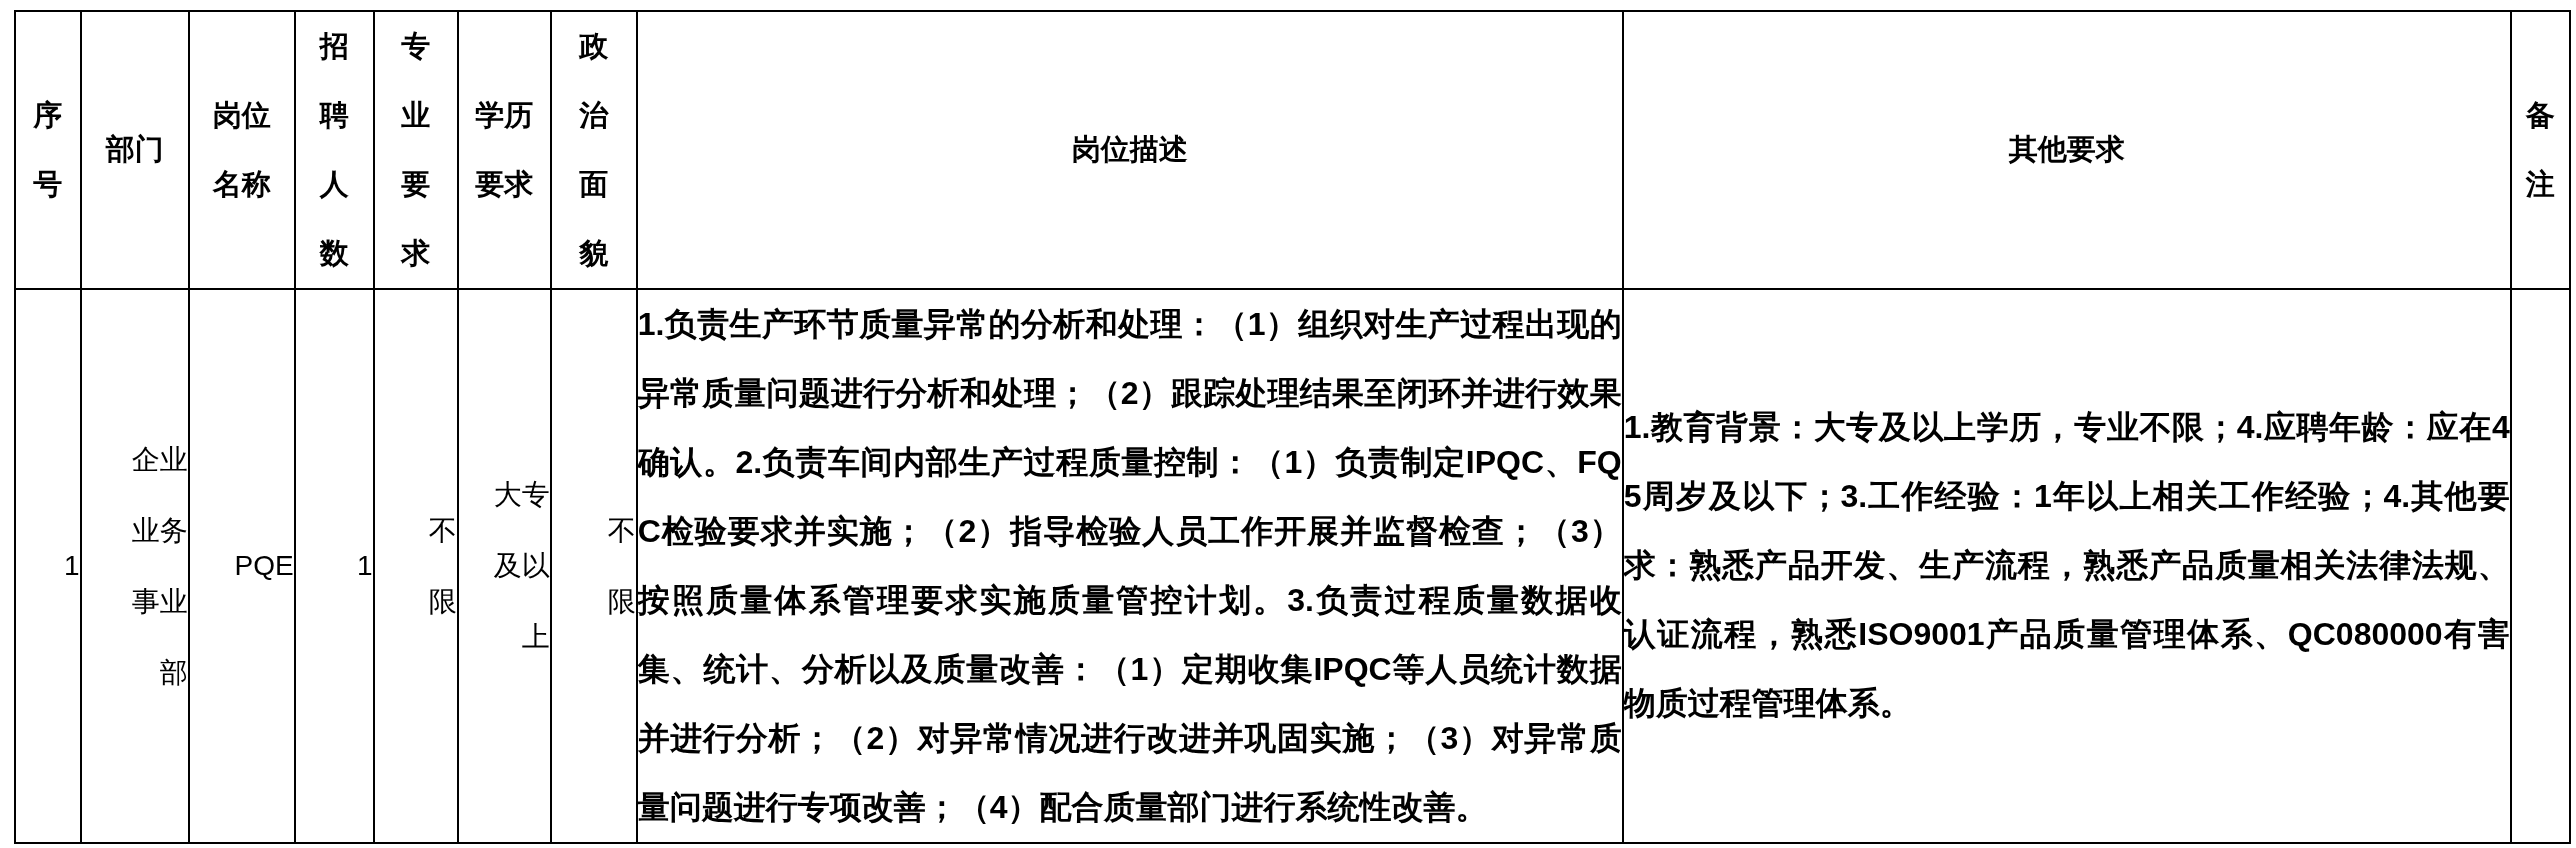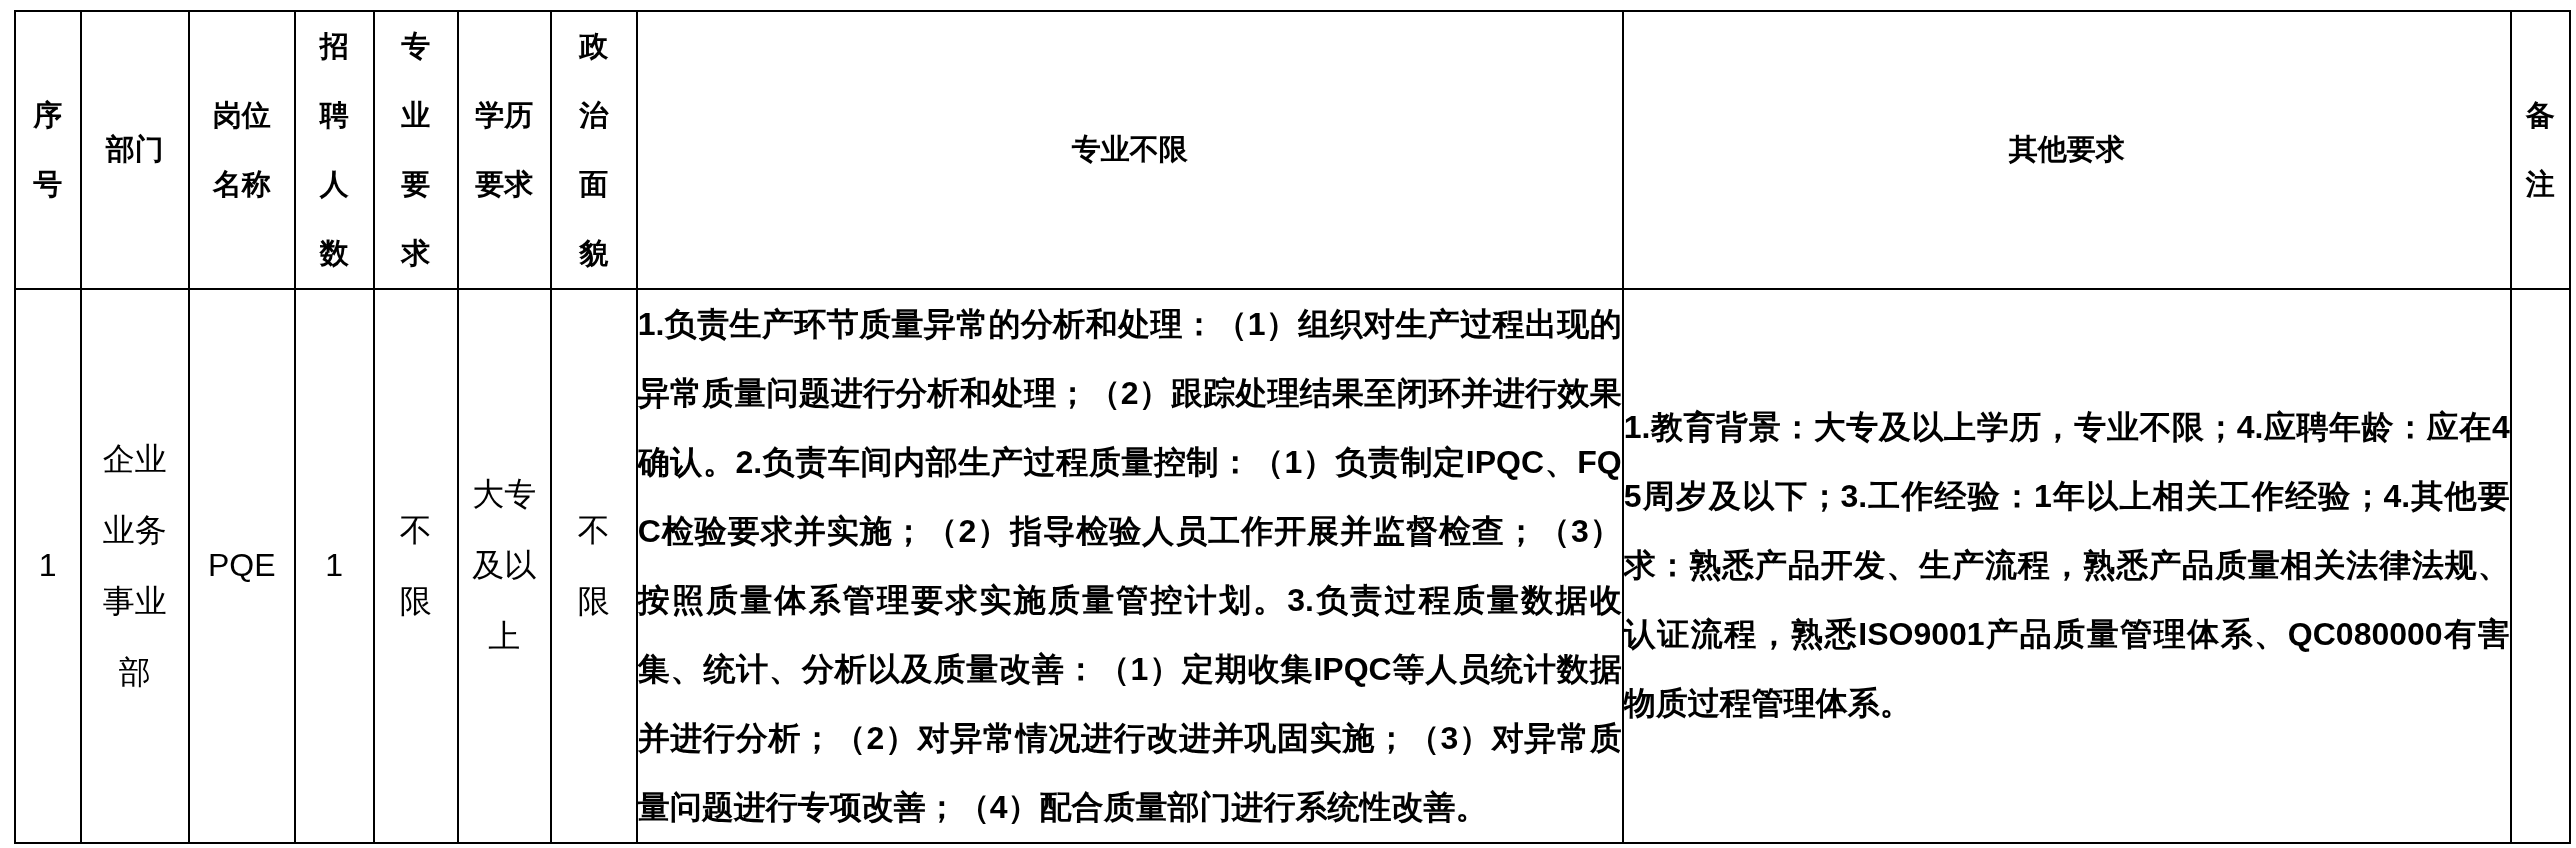--- a/index.html
+++ b/index.html
@@ -38,23 +38,23 @@
   tr.data-row   { height: 549px; }
   tr.header-row th {
     font-weight: bold;
     font-size: 29px;
     line-height: 69px;
     text-align: center;
     white-space: pre-line;
     border-bottom: 2.9px solid #000000;
   }
   td.center-cell {
-    font-size: 32px;
+    font-size: 28px;
     line-height: 71px;
-    text-align: center;
+    text-align: right;
     white-space: pre-line;
   }
   td.long-cell {
     font-size: 32px;
     line-height: 69px;
     text-align: justify;
     padding: 2px 9.8px 2px 8.8px;
     white-space: normal;
     word-break: break-all;
     font-weight: bold;
@@ -91,21 +91,21 @@
         <th>专
 业
 要
 求</th>
         <th>学历
 要求</th>
         <th>政
 治
 面
 貌</th>
-        <th>专业不限</th>
+        <th>岗位描述</th>
         <th>其他要求</th>
         <th>备
 注</th>
       </tr>
       <tr class="data-row">
         <td class="center-cell">1</td>
         <td class="center-cell">企业
 业务
 事业
 部</td>

